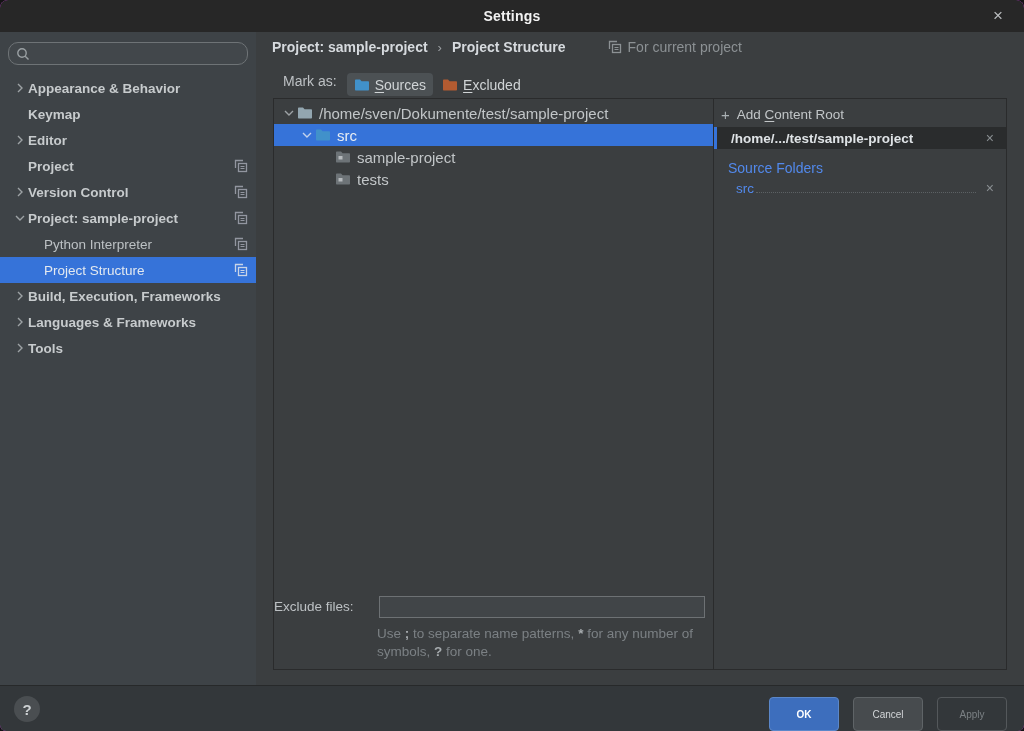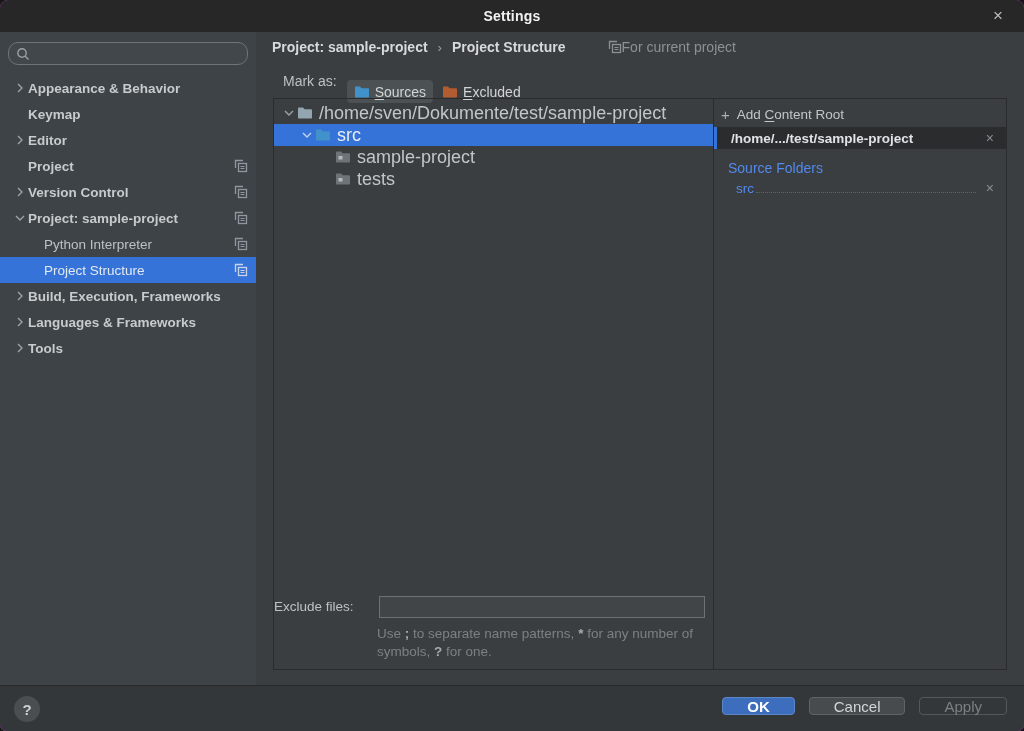--- a/index.html
+++ b/index.html
@@ -24,33 +24,33 @@
   .nav-row .lbl { white-space:nowrap; }
   .nav-row .spacer { flex:1; }
   .nav-row.selected { background:#3673d9; color:#e3e9f0; }
   .badge { flex:0 0 14px; display:flex; align-items:center; }
 
   
   .content { position:absolute; top:32px; left:256px; right:0; bottom:46px; background:#3b3e40; }
   .breadcrumb { position:absolute; top:7px; left:16px; display:flex; align-items:center; font-size:14px; }
   .crumb { color:#d6dade; font-weight:bold; }
   .crumb-sep { color:#9b9fa2; margin:0 10px; font-size:13px; }
-  .scope { display:flex; align-items:center; gap:0; color:#8c9194; font-size:14px; margin-left:42px; }
+  .scope { display:flex; align-items:center; gap:6px; color:#8c9194; font-size:14px; margin-left:42px; }
 
   .markas { position:absolute; top:41px; left:27px; display:flex; align-items:flex-start; font-size:14px; color:#bdc1c4; }
-  .chip { display:flex; align-items:center; gap:5px; height:23px; padding:0 7px; border-radius:4px; margin-left:10px; color:#d0d4d6; cursor:default;margin-top:7px; }
+  .chip { display:flex; align-items:center; gap:5px; height:23px; padding:0 7px; border-radius:4px; margin-left:10px; color:#d0d4d6; cursor:default; }
   .chip.selected { background:#4c5154; }
   .chip + .chip { margin-left:2px; }
   .u { text-decoration:underline; text-underline-offset:2px; }
 
   .mainbox { position:absolute; left:17px; right:17px; top:66px; bottom:15px; border:1px solid #2a2b2c; display:flex; }
   .treepane { width:439px; position:relative; }
   .rightpane { flex:1; border-left:1px solid #2a2b2c; position:relative; }
 
-  .tree { padding-top:3px; font-size:18px; color:#c2c6c8; }
+  .tree { padding-top:3px; font-size:15px; color:#c2c6c8; }
   .tree-row { height:22px; display:flex; align-items:center; white-space:nowrap; cursor:default; }
   .tree-row .chev { width:16px; display:flex; justify-content:center; flex:0 0 16px; }
   .tree-row svg.folder { margin-right:6px; flex:0 0 auto; }
   .tree-row.selected { background:#3673d9; color:#e8edf3; }
   .ind1 { padding-left:7px; } .ind2 { padding-left:25px; } .ind3 { padding-left:61px; }
 
   .exclude { position:absolute; left:0; right:8px; bottom:8px; font-size:13.5px; }
   .exclude-row { display:flex; align-items:center; }
   .exclude-row label { width:95px; text-align:left; color:#bdc1c4; margin-right:10px; }
   .exclude-row input { width:328px; height:22px; background:#414548; border:1px solid #6d7174; color:#d0d4d6; font-size:13px; padding:0 5px; outline:none; }
@@ -64,21 +64,21 @@
   .rootrow .path { color:#dfe3e6; font-weight:bold; font-size:13.5px; flex:1; white-space:nowrap; overflow:hidden; }
   .xbtn { color:#8a8f92; font-size:14px; padding:0 12px 0 6px; cursor:default; }
   .sf-title { margin:11px 0 4px 14px; font-weight:normal; font-size:14px; }
   .sf-row { display:flex; align-items:baseline; margin-left:22px; font-size:13.5px; }
   .sf-row .dots { flex:1; border-bottom:1px dotted #5c6164; margin:0 4px 3px 2px; }
 
   
   .footer { position:absolute; left:0; right:0; bottom:0; height:46px; background:#33373a; border-top:1px solid #27292a; }
   .help { position:absolute; left:14px; top:10px; width:26px; height:26px; border-radius:50%; background:#4a4e51; color:#cdd1d3; font-size:15px; font-weight:bold; display:flex; align-items:center; justify-content:center; cursor:default; }
   .btns { position:absolute; right:17px; top:11px; display:flex; gap:14px; }
-  .btn { min-width:70px; height:18px; border-radius:4px; font-size:15px; display:flex; align-items:center; justify-content:center; padding:0 24px; cursor:default; }
+  .btn { min-width:70px; height:34px; border-radius:4px; font-size:10px; display:flex; align-items:center; justify-content:center; padding:0 13px; cursor:default; }
   .btn-ok { background:#3d6ebd; border:1px solid #5b87c9; color:#ffffff; font-weight:bold; }
   .btn-cancel { background:#474b4e; border:1px solid #5f6467; color:#d3d6d8; }
   .btn-apply { background:transparent; border:1px solid #54585b; color:#7b8084; }
 </style>
 </head>
 <body>
 
 <svg width="0" height="0" style="position:absolute">
   <defs>
     <g id="badge-squares">

